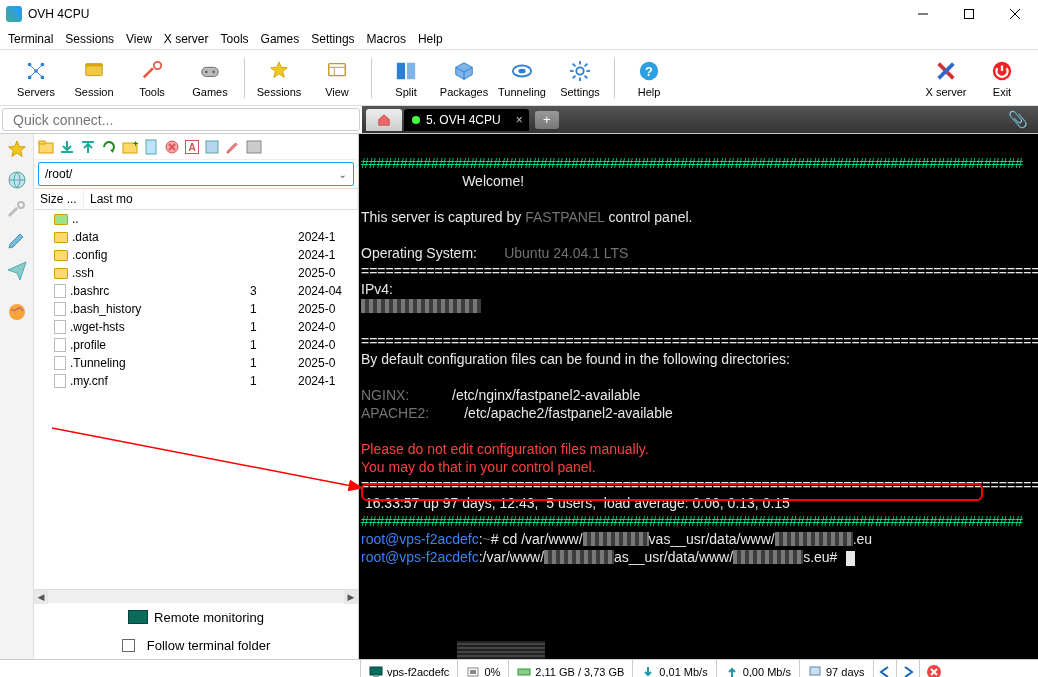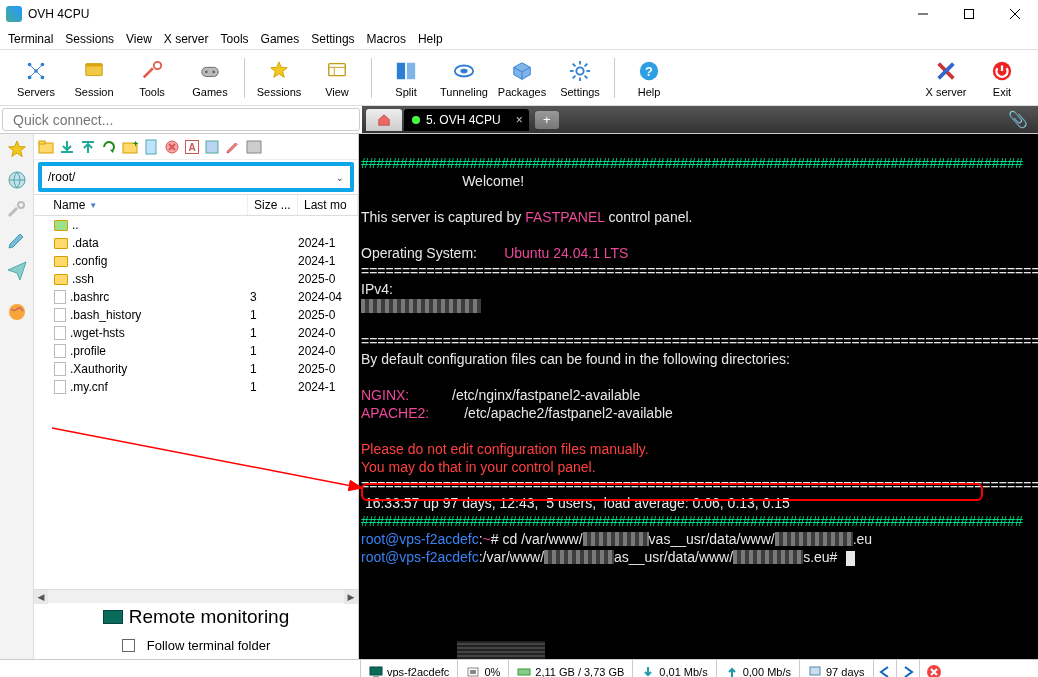--- a/index.html
+++ b/index.html
@@ -40,49 +40,49 @@
     .main { display: flex; height: 525px; }
 
     
     .vstrip { width: 34px; background: #f3f3f3; border-right: 1px solid #ddd; display:flex; flex-direction:column; align-items:center; padding-top:6px; gap:10px;}
     .vstrip .vi { width:20px; height:20px; display:flex; align-items:center; justify-content:center;}
 
     
     .sidebar { width: 325px; border-right: 1px solid #ccc; display:flex; flex-direction:column; background:#fff;}
     .sftp-toolbar { height: 26px; display:flex; align-items:center; padding:0 4px; gap:5px; border-bottom:1px solid #eee;}
     .sftp-toolbar .si { width:16px; height:16px;}
-    .path-input { height:24px; margin:2px 4px; border:4px solid #0ea5e9; border-radius:2px; padding:11px 6px; font-size:12px; display:flex; align-items:center; background:#fff;}
+    .path-input { height:24px; margin:2px 4px; border:1px solid #0ea5e9; border-radius:2px; padding:11px 6px; font-size:12px; display:flex; align-items:center; background:#fff;}
     .path-input .dd { margin-left:auto; font-size:10px; color:#555;}
     .file-header { height: 22px; display:flex; align-items:center; border-top:1px solid #ddd; border-bottom:1px solid #ddd; font-size:12px; color:#000;}
     .fh-col { padding:0 6px; border-right: 1px solid #eee; display:flex; align-items:center; height:100%;}
     .fh-name { flex: 0 0 214px;}
     .fh-size { flex: 0 0 50px;}
     .fh-mod { flex:1;}
     .file-list { flex:1; overflow:hidden;}
     .file-row { height:18px; display:flex; align-items:center; font-size:12px; padding-left:20px;}
     .file-row .fc { display:flex; align-items:center;}
     .file-row .fname { flex: 0 0 196px; display:flex; align-items:center;}
     .file-row .fsize { flex: 0 0 48px; text-align:right; padding-right:6px;}
     .file-row .fmod { flex:1; }
     .folder-ic { width:14px; height:11px; background:#ffd96b; border:1px solid #d4a000; border-radius:1px; margin-right:4px;}
     .file-ic { width:12px; height:14px; background:#fff; border:1px solid #bbb; margin-right:4px;}
 
     .sidebar-scroll { height: 14px; background:#f0f0f0; border-top:1px solid #ddd; position:relative;}
     .sidebar-scroll .arrow { width:14px; height:14px; position:absolute; top:0; display:flex; align-items:center; justify-content:center; font-size:9px; color:#555; background:#e8e8e8;}
     .sidebar-scroll .la { left:0;} .sidebar-scroll .ra { right:0;}
 
-    .remote-mon { height:28px; display:flex; align-items:center; justify-content:center; gap:6px; font-size:19px;}
+    .remote-mon { height:28px; display:flex; align-items:center; justify-content:center; gap:6px; font-size:13px;}
     .mon-ic { width:20px; height:14px; background:#0a6b58; border:1px solid #044;}
     .follow-row { height:28px; display:flex; align-items:center; justify-content:center; gap:12px; font-size:13px;}
     .chk { width:13px; height:13px; border:1px solid #666; background:#fff;}
 
     
     .term { flex:1; background:#000; color:#fff; font-family:"Consolas","Courier New",monospace; font-size:14px; line-height:17px; padding:4px 2px; position:relative; white-space: pre; overflow:hidden;}
     .term .green { color:#3b82f6; }
-    .term .cyan { color:#ec4899; }
+    .term .cyan { color:#737373; }
     .term .red { color:#ff4040; }
     .term .white { color:#e8e8e8;}
     .hashline { color:#0d8; letter-spacing:0px; overflow:hidden;}
     .eqline { color:#e8e8e8; overflow:hidden;}
     .hl-box { border:2px solid red; border-radius:6px; position:absolute;}
     .pxl-blk { display:inline-block; height:14px; vertical-align:middle; position:relative; top:-1px;}
     .pxl-pat { background: repeating-linear-gradient(90deg, rgba(200,200,200,0.6) 0 4px, rgba(120,120,120,0.5) 4px 8px); }
     .cursor-blk { display:inline-block; width:9px; height:15px; background:#e8e8e8; vertical-align:middle;}
 
     
@@ -209,34 +209,34 @@
         <svg viewBox="0 0 24 24">
           <rect x="2" y="3" width="9" height="18" fill="#2d7fd3"></rect>
           <rect x="13" y="3" width="9" height="18" fill="#7fb4e8"></rect>
         </svg>
       </div>
       <span>Split</span>
     </div>
   <div class="tool-item">
       <div class="tic">
         <svg viewBox="0 0 24 24">
+          <path d="M3 8l9-5 9 5v8l-9 5-9-5z" fill="#7fb4e8" stroke="#2d7fd3"></path>
+          <path d="M3 8l9 5 9-5M12 13v9" fill="none" stroke="#2d7fd3"></path>
+        </svg>
+      </div>
+      <span>Packages</span>
+    </div>
+  <div class="tool-item">
+      <div class="tic">
+        <svg viewBox="0 0 24 24">
           <ellipse cx="12" cy="12" rx="10" ry="6" fill="none" stroke="#2d7fd3" stroke-width="2"></ellipse>
           <ellipse cx="12" cy="12" rx="4" ry="2.5" fill="#2d7fd3"></ellipse>
         </svg>
       </div>
       <span>Tunneling</span>
-    </div>
-  <div class="tool-item">
-      <div class="tic">
-        <svg viewBox="0 0 24 24">
-          <path d="M3 8l9-5 9 5v8l-9 5-9-5z" fill="#7fb4e8" stroke="#2d7fd3"></path>
-          <path d="M3 8l9 5 9-5M12 13v9" fill="none" stroke="#2d7fd3"></path>
-        </svg>
-      </div>
-      <span>Packages</span>
     </div>
   <div class="tool-item">
       <div class="tic">
         <svg viewBox="0 0 24 24">
           <circle cx="12" cy="12" r="4" fill="none" stroke="#2d7fd3" stroke-width="2"></circle>
           <g stroke="#2d7fd3" stroke-width="2">
             <line x1="12" y1="1" x2="12" y2="5"></line>
             <line x1="12" y1="19" x2="12" y2="23"></line>
             <line x1="1" y1="12" x2="5" y2="12"></line>
             <line x1="19" y1="12" x2="23" y2="12"></line>
@@ -378,21 +378,20 @@
           </svg></span>
       <span class="si"><svg viewBox="0 0 16 16">
             <rect x="1" y="2" width="14" height="12" fill="#ccc" stroke="#888"></rect>
           </svg></span>
     </div>
     <div class="path-input">
         <span>/root/</span>
         <span class="dd">⌄</span>
       </div>
     <div class="file-header">
-      <div class="fh-col fh-name">&nbsp;&nbsp;&nbsp;&nbsp;<span>Name</span><span class="dd-tri">▼</span></div>
       <div class="fh-col fh-size">Size ...</div>
       <div class="fh-col fh-mod">Last mo</div>
     </div>
     <div class="file-list" id="flist">
         <div class="file-row">
           <div class="fc fname">
             <span class="folder-ic" style="background: rgb(155, 226, 139);"></span>
             <span>..</span>
           </div>
           <div class="fc fsize"></div>
@@ -450,21 +449,21 @@
           <div class="fc fname">
             <span class="file-ic"></span>
             <span>.profile</span>
           </div>
           <div class="fc fsize">1</div>
           <div class="fc fmod">2024-0</div>
         </div>
         <div class="file-row">
           <div class="fc fname">
             <span class="file-ic"></span>
-            <span>.Xauthority</span>
+            <span>.Tunneling</span>
           </div>
           <div class="fc fsize">1</div>
           <div class="fc fmod">2025-0</div>
         </div>
         <div class="file-row">
           <div class="fc fname">
             <span class="file-ic"></span>
             <span>.my.cnf</span>
           </div>
           <div class="fc fsize">1</div>

